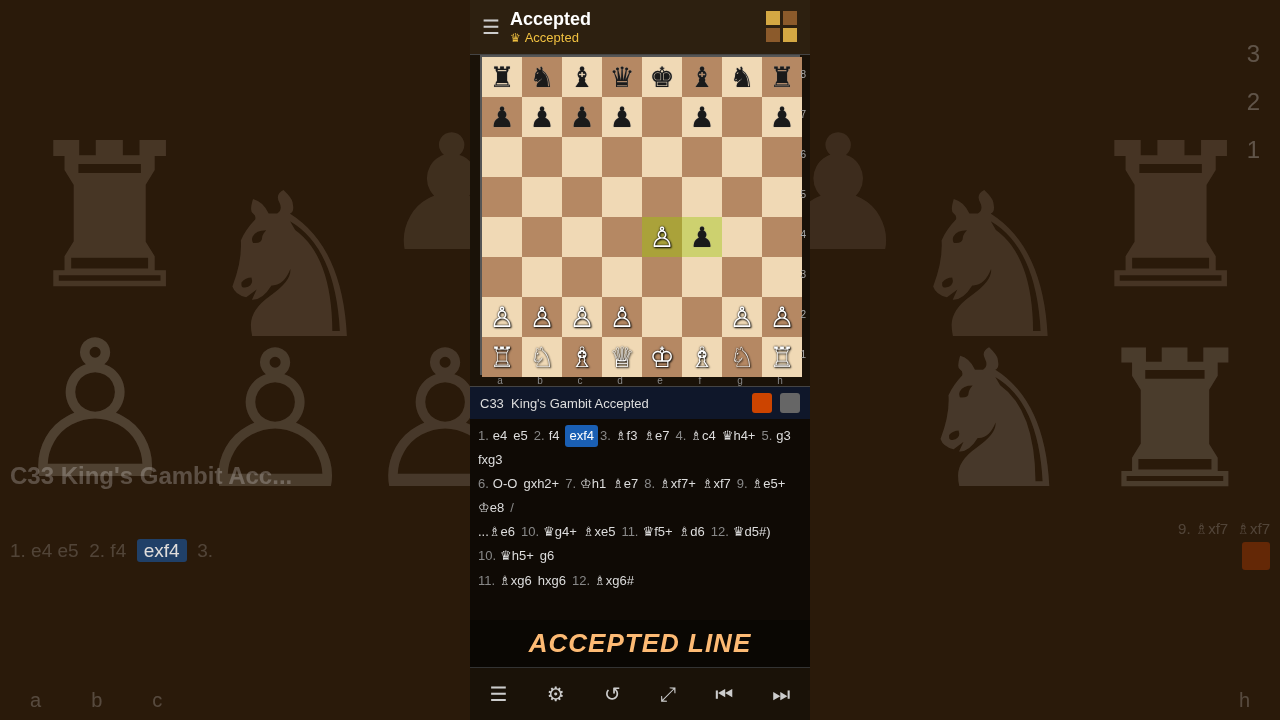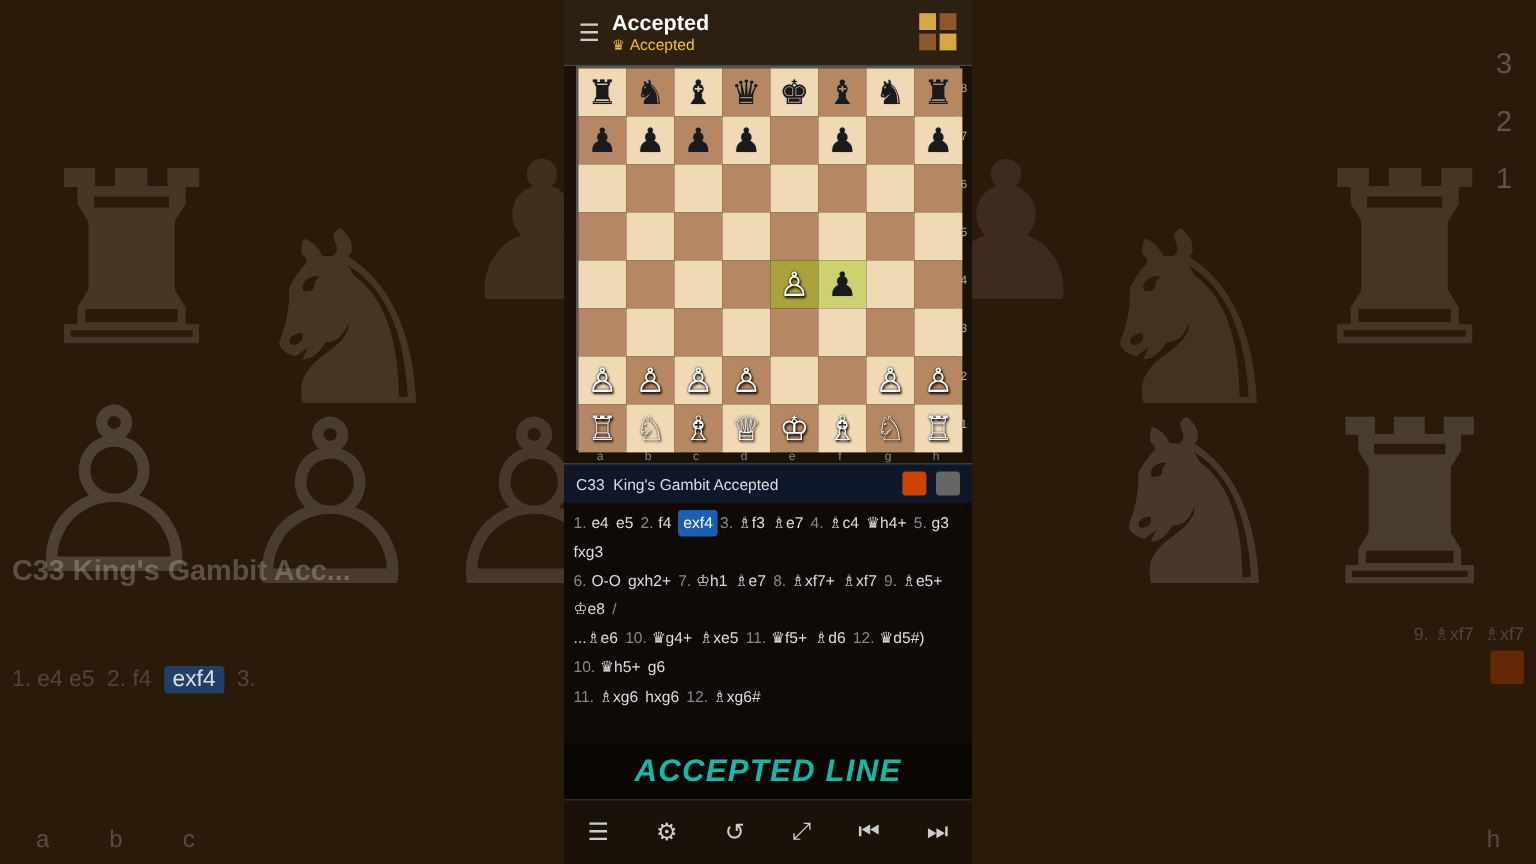--- a/index.html
+++ b/index.html
@@ -254,21 +254,21 @@
     <div style="position:absolute; top:100px; left:20px; font-size:200px; color:rgba(160,140,120,0.3);">♜</div>
     <div style="position:absolute; top:150px; left:200px; font-size:200px; color:rgba(160,140,120,0.28);">♞</div>
     <div style="position:absolute; top:100px; left:380px; font-size:160px; color:rgba(160,140,120,0.22);">♟</div>
 
     <div style="position:absolute; top:300px; left:10px; font-size:190px; color:rgba(220,210,195,0.25);">♙</div>
     <div style="position:absolute; top:310px; left:190px; font-size:190px; color:rgba(220,210,195,0.22);">♙</div>
     <div style="position:absolute; top:310px; left:360px; font-size:190px; color:rgba(220,210,195,0.2);">♙</div>
 
     <div style="position:absolute; bottom:230px; left:10px; color:rgba(255,255,255,0.28); font-size:24px; font-weight:bold;">C33 King's Gambit Acc...</div>
 
-    <div style="position:absolute; bottom:136px; left:10px; color:rgba(255,255,255,0.22); font-size:19px; line-height:1.8;">
+    <div style="position:absolute; bottom:152px; left:10px; color:rgba(255,255,255,0.22); font-size:19px; line-height:1.8;">
       <div>1. e4 e5&nbsp;&nbsp;2. f4&nbsp; <span style="background:rgba(26,95,180,0.65);color:#fff;padding:1px 7px;border-radius:3px;">exf4</span>&nbsp;&nbsp;3.</div>
     </div>
 
     <div style="position:absolute; bottom:8px; left:30px; display:flex; gap:50px; color:rgba(255,255,255,0.25); font-size:20px;">
       <span>a</span>
       <span>b</span>
       <span>c</span>
     </div>
   </div>
 </div>
@@ -535,21 +535,21 @@
       <span class="move-num">11.</span>
       <span class="move-text">♗xg6</span>
       <span class="move-text">hxg6</span>
       <span class="move-num">12.</span>
       <span class="move-text">♗xg6#</span>
     </div>
   </div>
 
   <div class="overlay-text">
     <div class="overlay-title">
-      <span style="color:#14b8a6;">Accepted Line</span>
+      <span style="color:#fdba74;">Accepted Line</span>
     </div>
   </div>
 
   <div class="toolbar">
     <div class="toolbar-btn">☰</div>
     <div class="toolbar-btn">⚙</div>
     <div class="toolbar-btn">↺</div>
     <div class="toolbar-btn">⤢</div>
     <div class="toolbar-btn">⏮</div>
     <div class="toolbar-btn">⏭</div>

